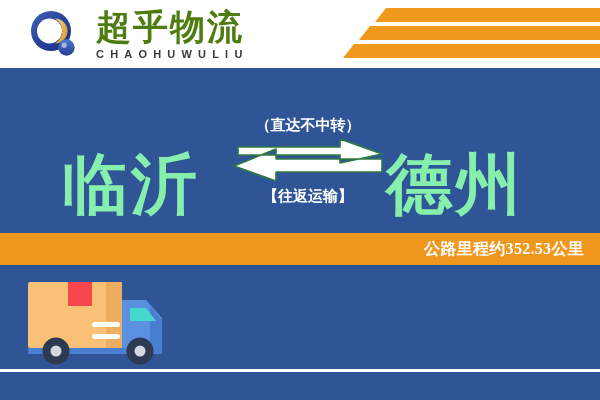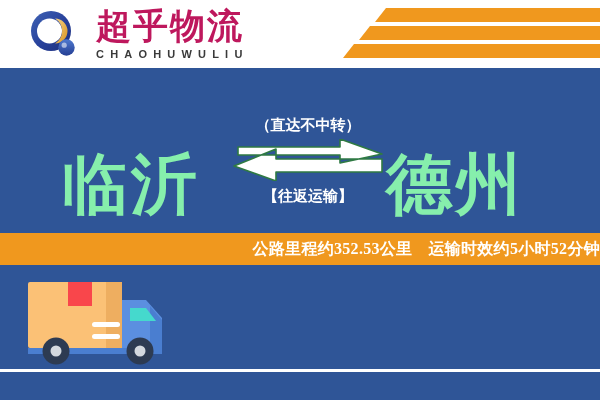--- a/index.html
+++ b/index.html
@@ -30,24 +30,24 @@
   .logo-mark {
     position: absolute;
     left: 28px; top: 9px;
     width: 52px; height: 52px;
   }
   .logo-text-wrap {
     position: absolute;
     left: 96px; top: 8px;
   }
   .logo-cn {
-    font-family: Liberation Serif, serif;
+    font-family: Liberation Sans, sans-serif;
     font-size: 35px;
     font-weight: bold;
-    color: #be185d;
+    color: #4d7c0f;
     letter-spacing: 2px;
     line-height: 38px;
     white-space: nowrap;
   }
   .logo-en {
     font-family: "Liberation Sans", sans-serif;
     font-size: 11px;
     font-weight: bold;
     color: #3a3a3a;
     letter-spacing: 6.2px;
@@ -216,21 +216,20 @@
 
       <div class="mid-note">【往返运输】</div>
     </div>
 
     <div class="city city-dest">德州</div>
   </div>
 
   <div class="info-bar">
     <span class="info-text">公路里程约352.53公里</span>
     <span class="info-gap"></span>
-    <span class="info-text">运输时效约5小时52分钟</span>
   </div>
 
   <div class="truck">
     <svg width="148" height="96" viewBox="0 0 148 96">
 
       <rect x="8" y="6" width="94" height="66" rx="2" fill="#fbc176"></rect>
       <rect x="86" y="6" width="16" height="66" fill="#eeae60"></rect>
 
       <rect x="48" y="6" width="24" height="24" fill="#f9464b"></rect>
 

